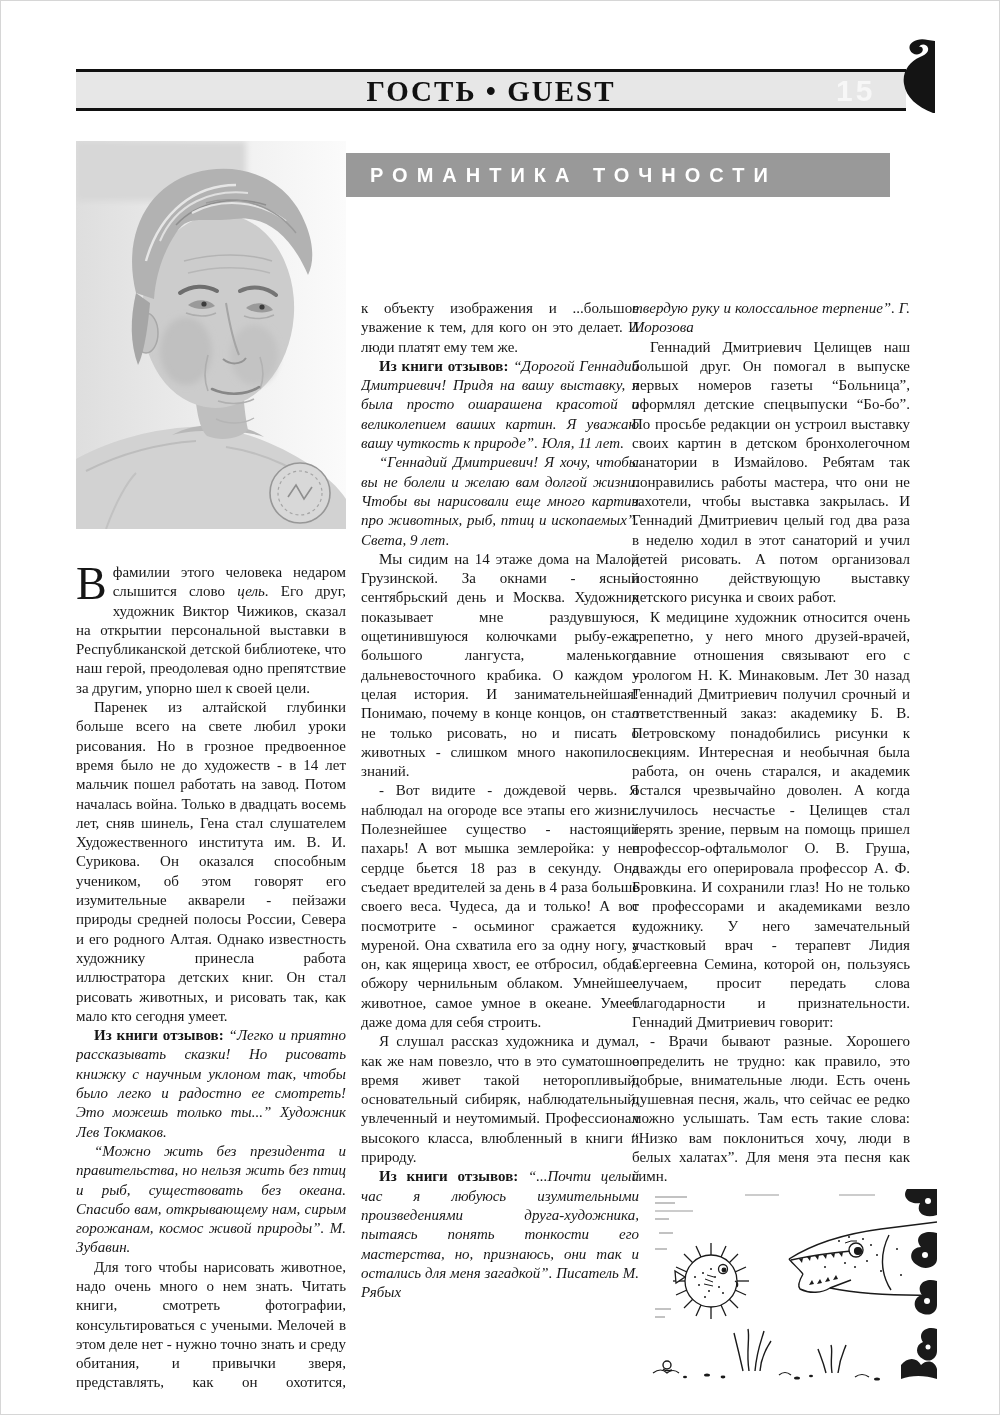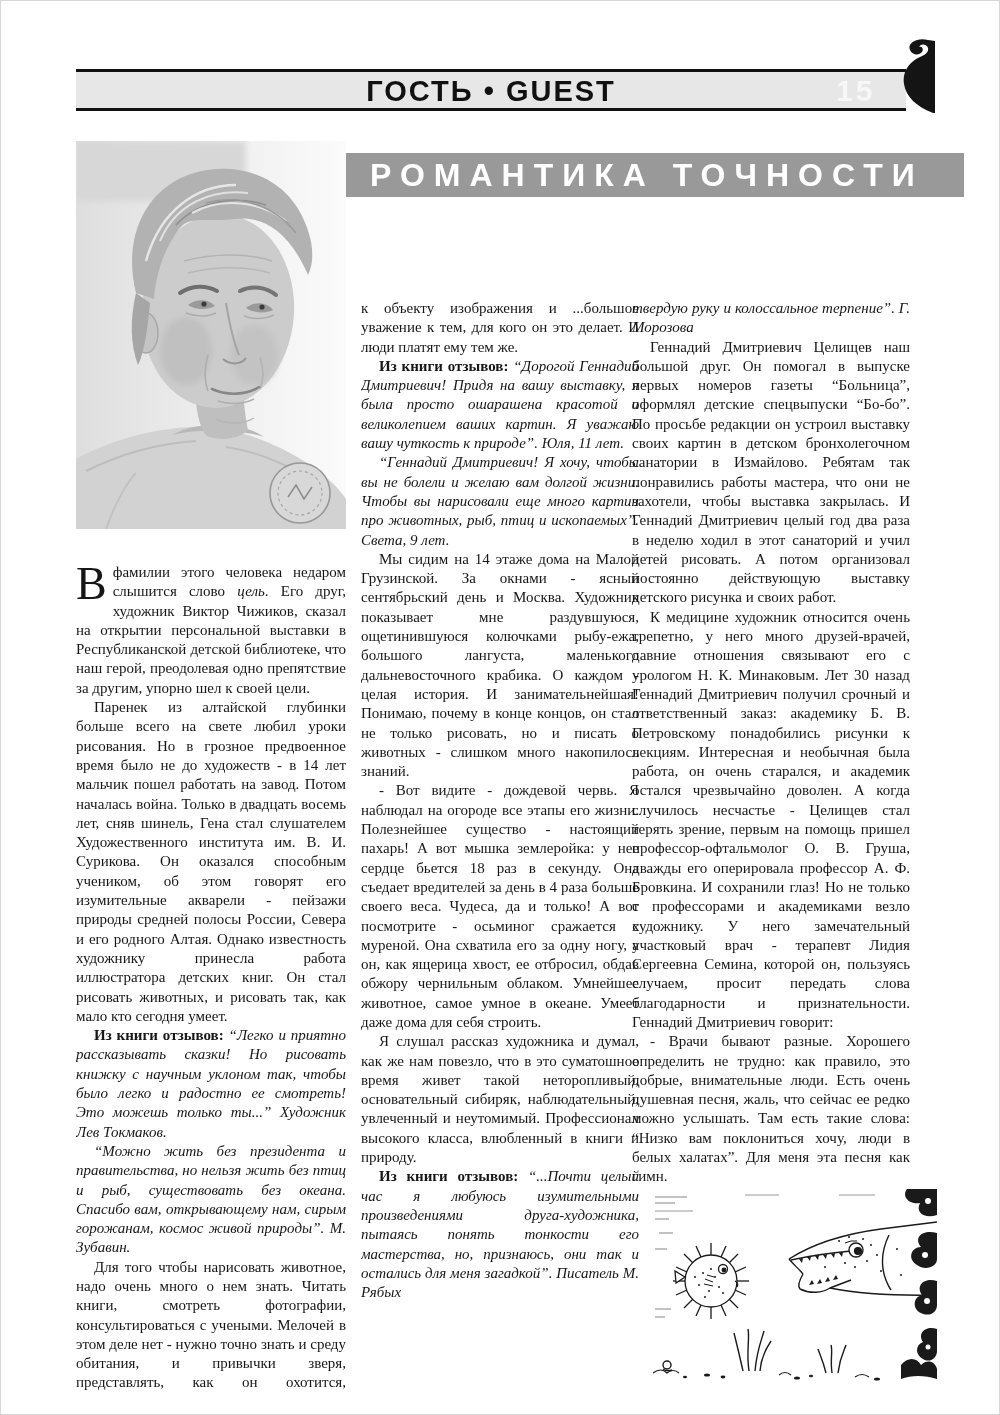--- a/index.html
+++ b/index.html
@@ -9,36 +9,36 @@
     font-family:"Liberation Serif",serif;
   }
   
   .header-band{
     position:absolute;left:75px;top:68px;width:830px;height:42px;
     background:#e7e7e7;border-top:3px solid #111;border-bottom:3px solid #111;
     box-sizing:border-box;
   }
   .header-title{
     position:absolute;left:0;right:0;top:0;height:36px;line-height:38px;
-    text-align:center;font-family:Liberation Sans, sans-serif;font-weight:bold;
+    text-align:center;font-family:Liberation Serif, serif;font-weight:bold;
     font-size:29px;letter-spacing:2px;color:#111;
   }
   .page-number{
     position:absolute;left:760px;top:1px;width:120px;height:36px;line-height:36px;
     text-align:left;font-family:"Liberation Sans",sans-serif;font-weight:bold;
     font-size:30px;letter-spacing:3px;color:#f7f7f7;
   }
   .corner-flourish{position:absolute;left:894px;top:38px;width:40px;height:78px;}
   
   .portrait{position:absolute;left:75px;top:140px;width:270px;height:388px;overflow:hidden;}
   
   .title-banner{
-    position:absolute;left:345px;top:152px;width:618px;height:44px;
+    position:absolute;left:345px;top:152px;width:544px;height:44px;
     background:#999999;color:#ffffff;font-family:"Liberation Sans",sans-serif;
-    font-weight:bold;font-size:32px;letter-spacing:9px;line-height:45px;
+    font-weight:bold;font-size:20px;letter-spacing:9px;line-height:45px;
     padding-left:24px;box-sizing:border-box;white-space:nowrap;overflow:hidden;
   }
   .subtitle{
     position:absolute;left:361px;top:206px;width:560px;
     font-family:"Liberation Sans",sans-serif;font-size:18px;line-height:23px;
     color:#2b2b2b;letter-spacing:0.3px;
   }
   
   .col{position:absolute;overflow:hidden;margin-top:30px;}
   .col-1{left:75px;top:532px;width:270px;height:834px;}

